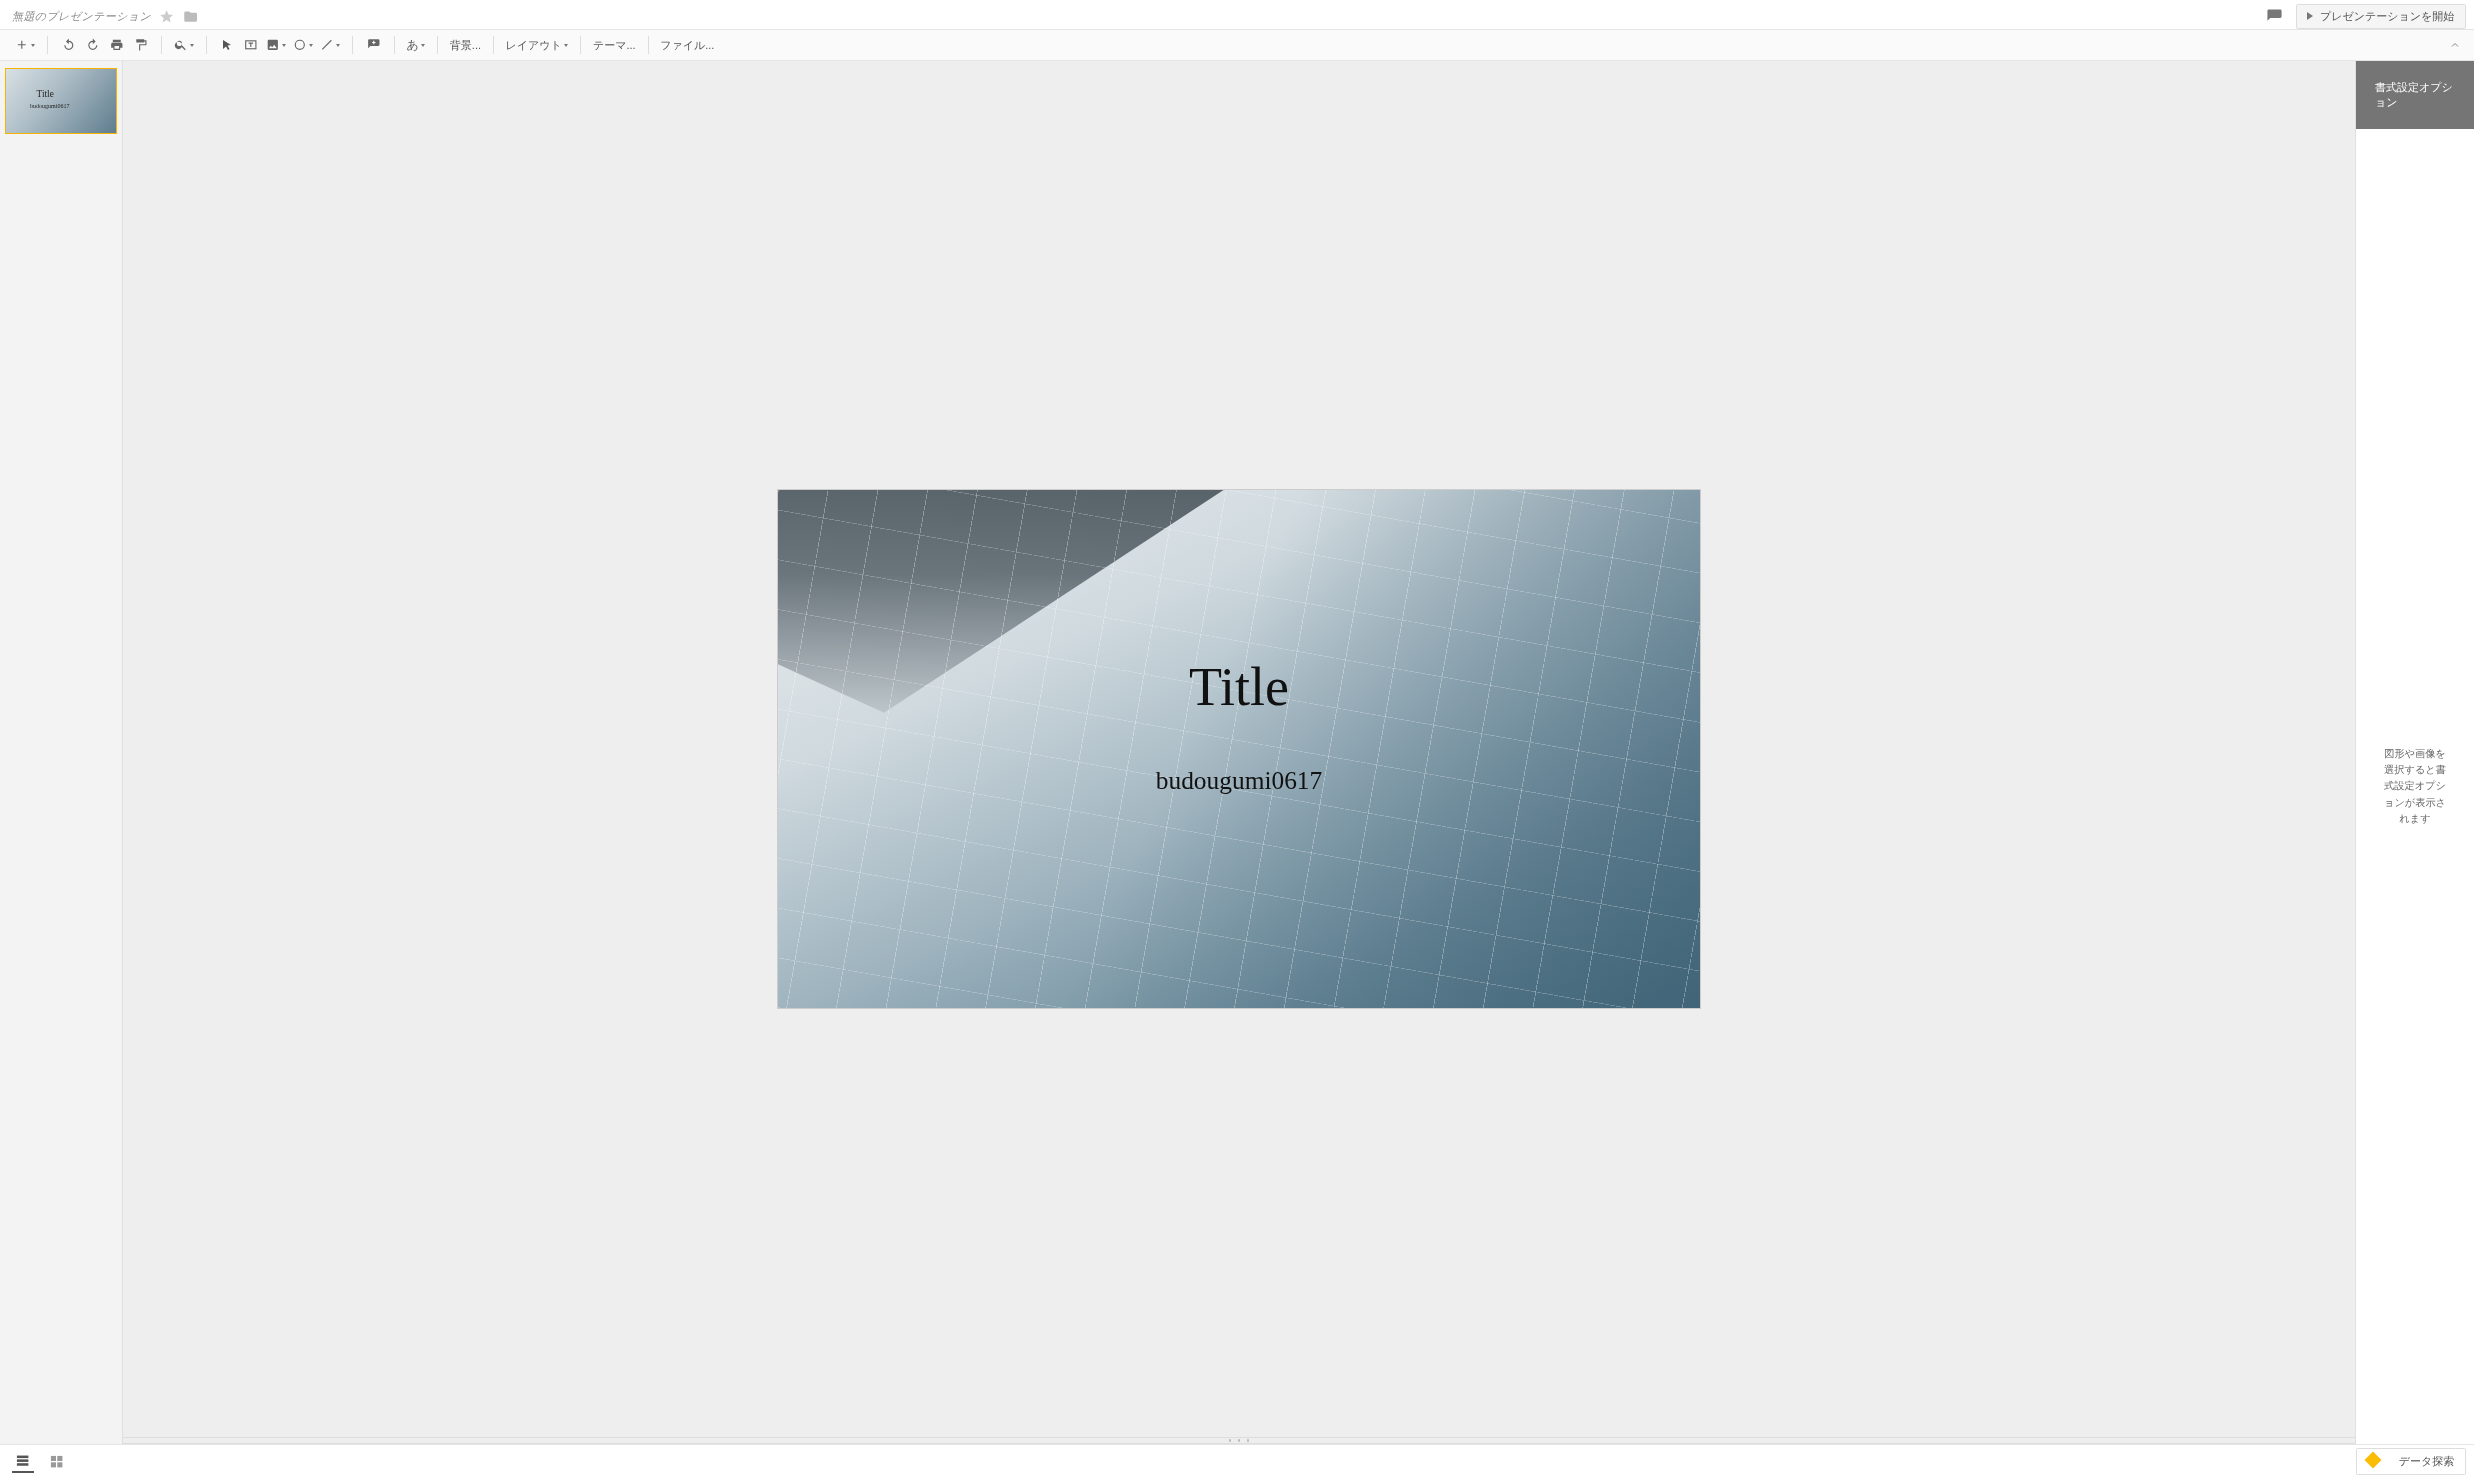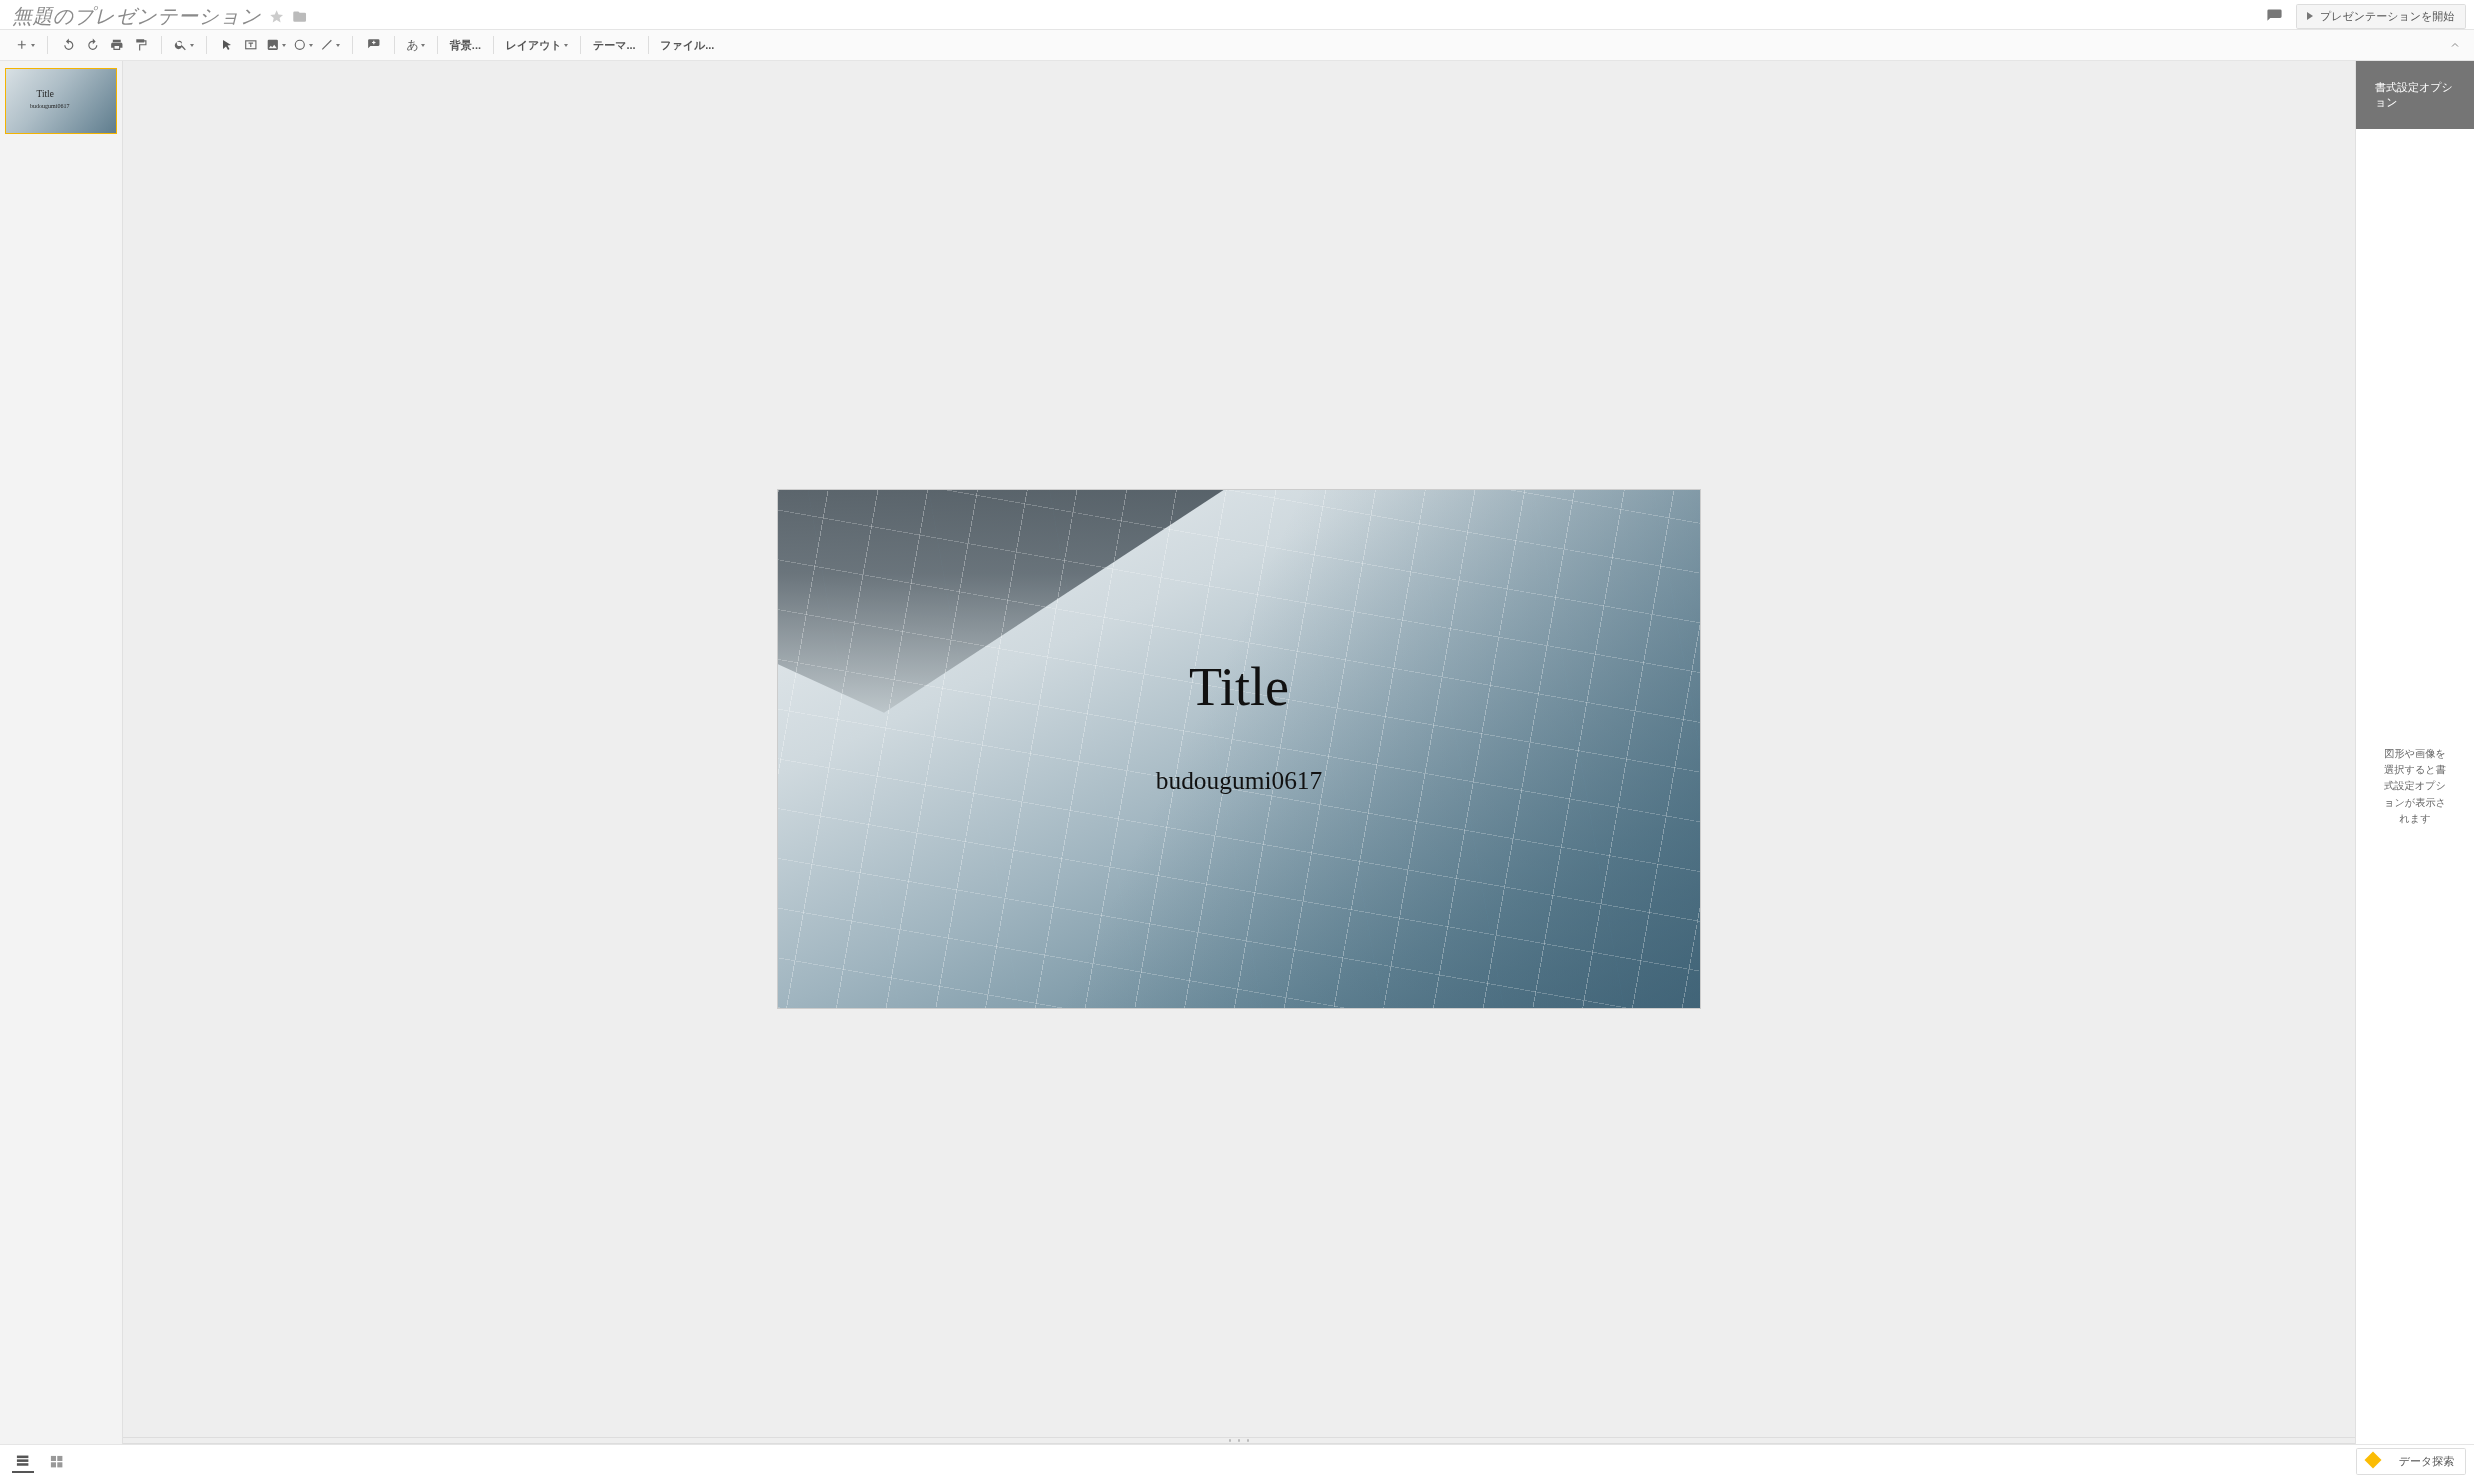--- a/index.html
+++ b/index.html
@@ -2,38 +2,38 @@
 <html><head>
 <meta charset="utf-8">
 <style>
   * { box-sizing: border-box; margin: 0; padding: 0; }
   html, body { height: 100%; width: 100%; font-family: Arial, "Hiragino Kaku Gothic ProN", Meiryo, sans-serif; font-size: 11px; color: #444; background:#fff; overflow:hidden;}
   .app { display:flex; flex-direction:column; height:100%; width:100%; }
 
   
   .titlebar { display:flex; align-items:center; justify-content:space-between; padding:3.4px 8.5px 0 12px; height:29px; }
   .titlebar-left { display:flex; align-items:center; gap:6.8px;}
-  .doc-title { font-size:20px; color:#8a8a8a; font-style:italic; letter-spacing:0.4px;}
+  .doc-title { font-size:11px; color:#8a8a8a; font-style:italic; letter-spacing:0.4px;}
   .star-icon, .folder-icon { width:17px; height:17px; display:flex; align-items:center; justify-content:center; color:#bbb; fill:#bbb;}
   .titlebar-right { display:flex; align-items:center; gap:8.5px;}
   .comment-btn { width:27px; height:25.4px; display:flex; align-items:center; justify-content:center; border:0.8px solid transparent; border-radius:1.7px; cursor:pointer; color:#6b6b6b;}
   .present-btn { display:flex; align-items:center; gap:6.8px; background:#f5f5f5; border:0.8px solid #ddd; padding:4.2px 10.2px; border-radius:1.7px; cursor:pointer; font-size:11px; color:#555;}
   .present-btn .tri { width:0;height:0;border-left:6.8px solid #777;border-top:4.2px solid transparent;border-bottom:4.2px solid transparent;}
 
   
   .menubar { display:flex; align-items:center; padding:0 12px; height:24px; gap:0; border-bottom:0.8px solid transparent;}
   .menubar .menu-item { padding:3.4px 8.5px; cursor:pointer; font-size:11px; color:#333;}
   .menubar .save-status { margin-left:10.2px; color:#9a9a9a; text-decoration:underline; font-size:11px; cursor:pointer;}
 
   
   .toolbar { display:flex; align-items:center; padding:3.4px 6.8px; height:32px; border-top:0.8px solid #e5e5e5; border-bottom:0.8px solid #e5e5e5; background:#fafafa; gap:0;}
   .tb-group { display:flex; align-items:center; height:100%; padding:0 5.1px;}
   .tb-btn { min-width:24px; height:24px; display:flex; align-items:center; justify-content:center; cursor:pointer; color:#555; border-radius:1.7px; position:relative; padding:0 3.4px;}
   .tb-sep { width:0.8px; height:18.6px; background:#ddd; margin:0 3.4px;}
-  .tb-text-btn { padding:0 8.5px; height:24px; display:flex; align-items:center; cursor:pointer; color:#555; font-size:11px; white-space:nowrap;font-weight:bold;}
+  .tb-text-btn { padding:0 8.5px; height:24px; display:flex; align-items:center; cursor:pointer; color:#555; font-size:11px; white-space:nowrap;}
   .dd-caret { margin-left:2.5px; width:0;height:0;border-left:2.5px solid transparent;border-right:2.5px solid transparent;border-top:3.4px solid #777;}
   .toolbar-spacer { flex:1;}
   .collapse-caret { width:25.4px; height:24px; display:flex; align-items:center; justify-content:center; cursor:pointer;}
   .collapse-caret svg { stroke:#888;}
 
   
   .main { flex:1; display:flex; min-height:0;}
   .filmstrip { width:123px; background:#f3f3f3; border-right:0.8px solid #e0e0e0; padding:6.8px 5.1px; overflow:auto;}
   .thumb { background:#fff; border:1.7px solid #f4b400; width:100%; height:66px; position:relative; overflow:hidden; cursor:pointer;}
   .thumb-bg { position:absolute; inset:0; background:linear-gradient(130deg,#d8e0e4 0%, #aebec7 40%, #5f7d8e 100%); }

